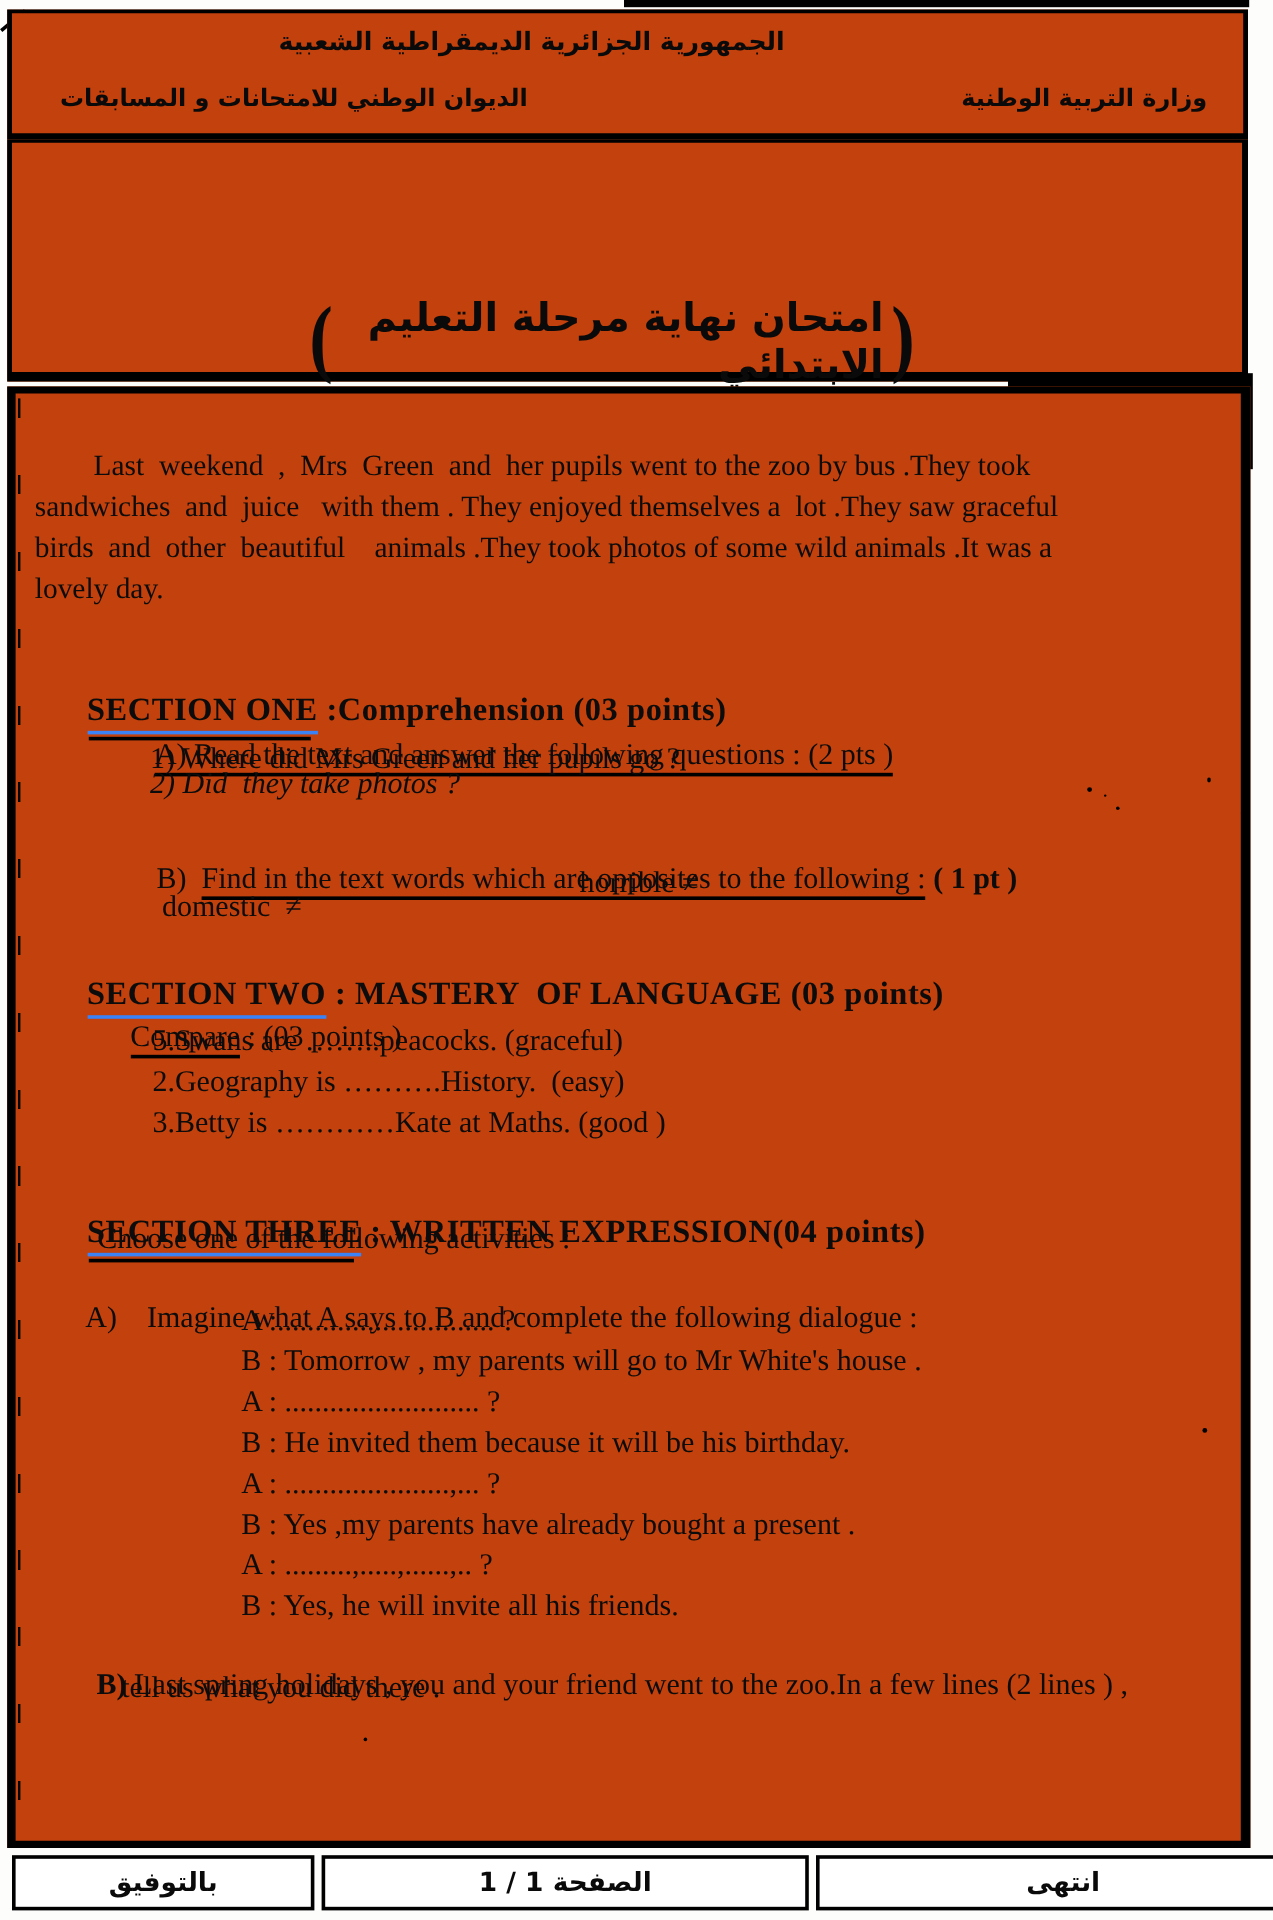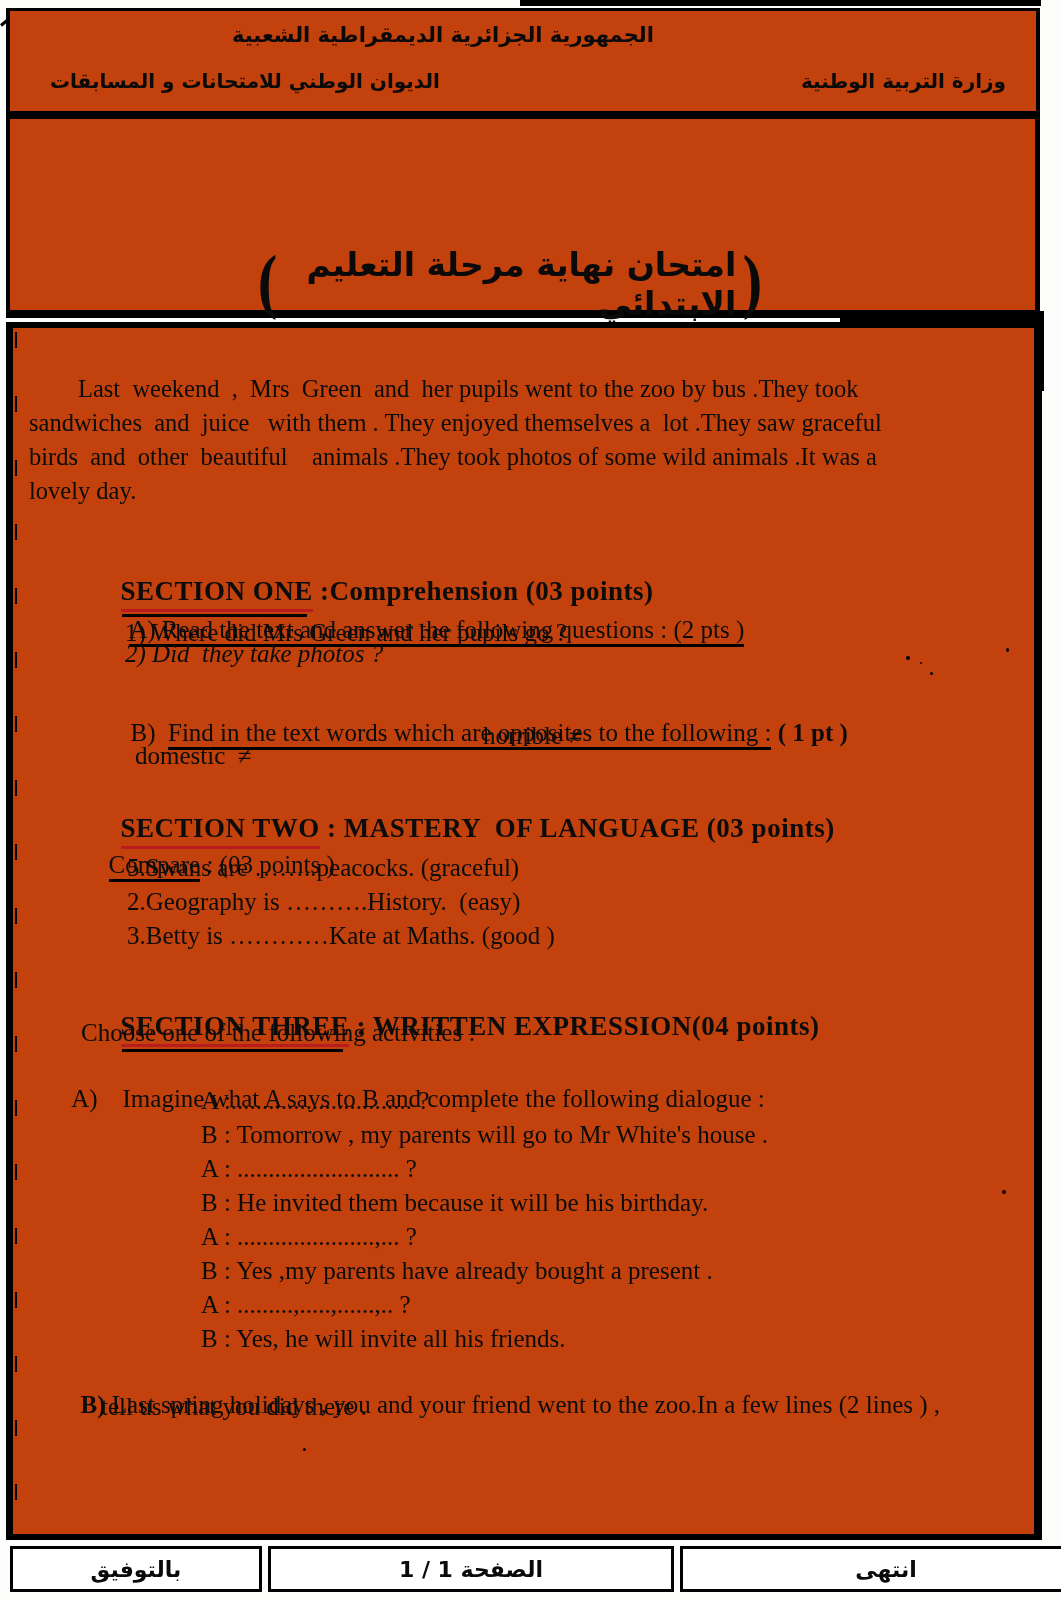--- a/index.html
+++ b/index.html
@@ -17,21 +17,21 @@
     position:absolute; left:2px; top:4px; bottom:4px; width:2px;
     background-image:repeating-linear-gradient(to bottom,#000 0 16px,transparent 16px 64px);
   }
   
   .ar { font-family:"DejaVu Sans", sans-serif; direction:rtl; font-weight:bold; }
   .abs { position:absolute; white-space:pre; }
   .eline { position:absolute; white-space:pre; font-size:25px; line-height:32px; color:#0c0c0c; }
   .b { font-weight:bold; }
   .u { border-bottom:3px solid #000; padding-bottom:1px; }
   .sec-head { font-size:27px; font-weight:bold; letter-spacing:0.5px; }
-  .sec-title { display:inline-block; position:relative; border-bottom:3px solid #b91c1c; padding-bottom:2px;margin-left:48px; }
+  .sec-title { display:inline-block; position:relative; border-bottom:3px solid #3b82f6; padding-bottom:2px; }
   .sec-title.dbl::after {
     content:""; position:absolute; left:1px; right:6px; bottom:-8px; height:3px; background:#000;
   }
   
   .corner-mark { position:absolute; left:1px; top:24px; width:26px; height:3px; background:#000;
     transform:rotate(-40deg); transform-origin:left center; }
   .top-bar { position:absolute; left:520px; top:0; width:521px; height:6px; background:#000; }
   
   .exam-title-row { position:absolute; left:240px; top:128px; width:520px; height:74px;
     display:flex; align-items:center; justify-content:center; }

